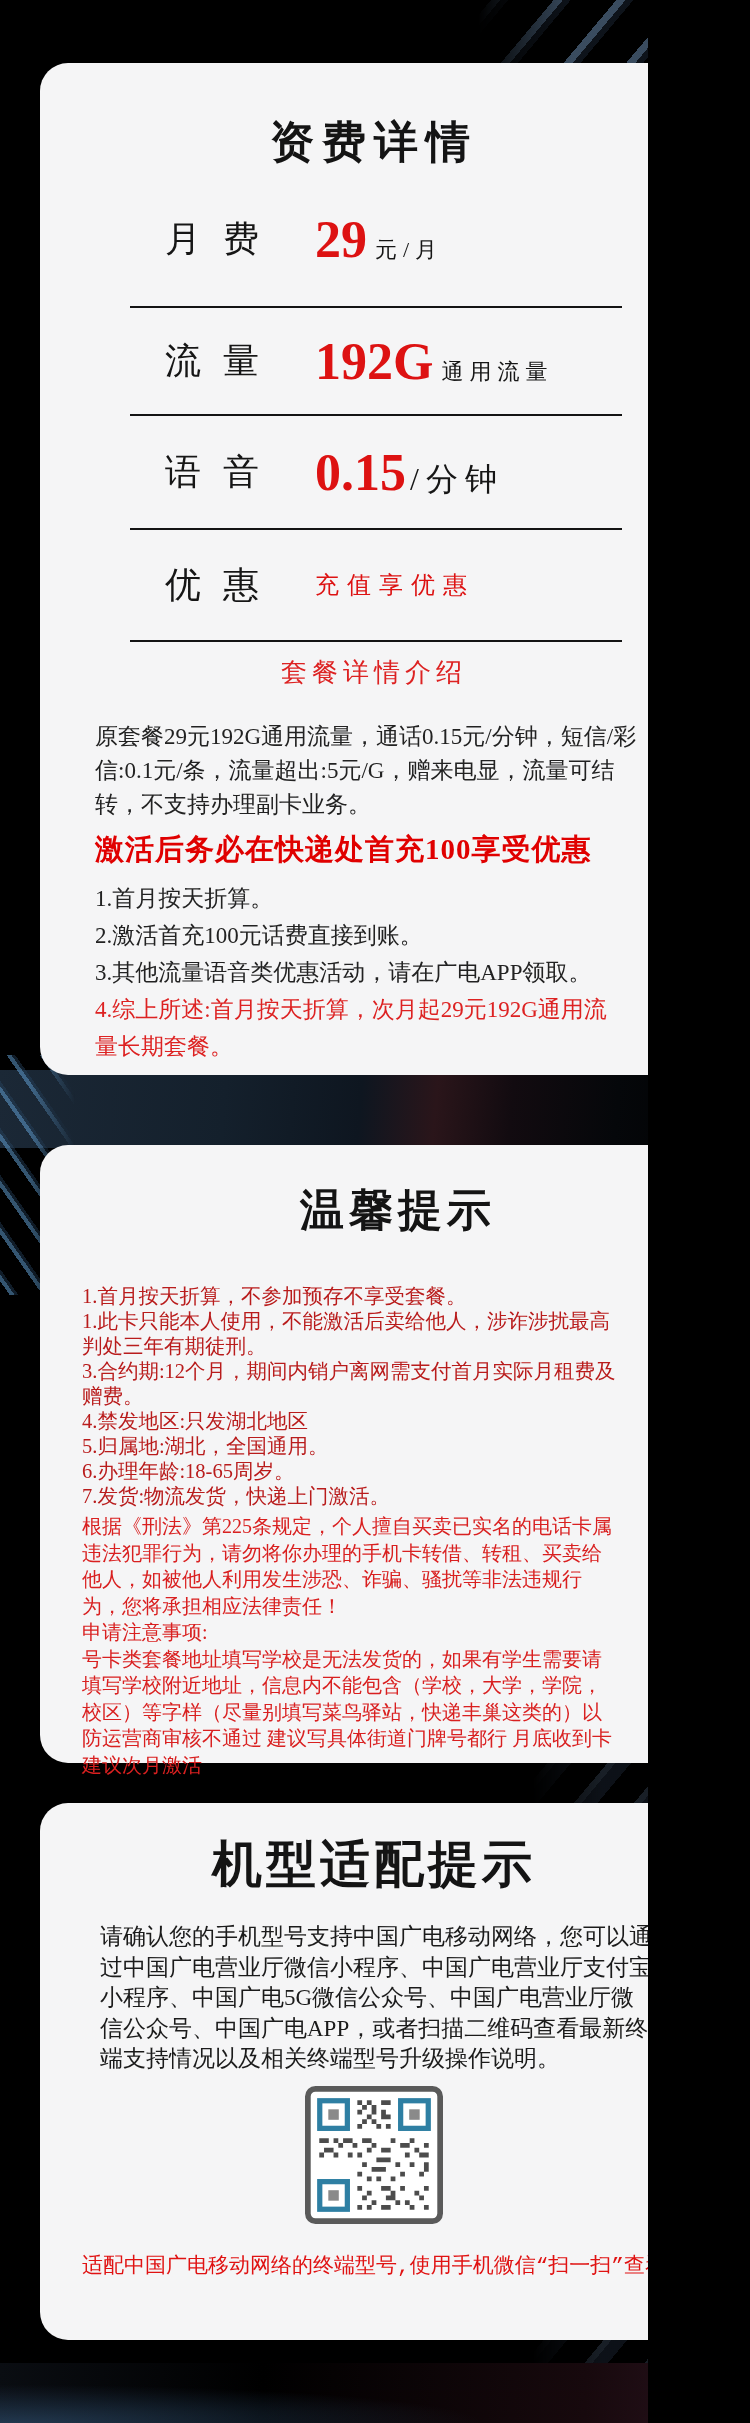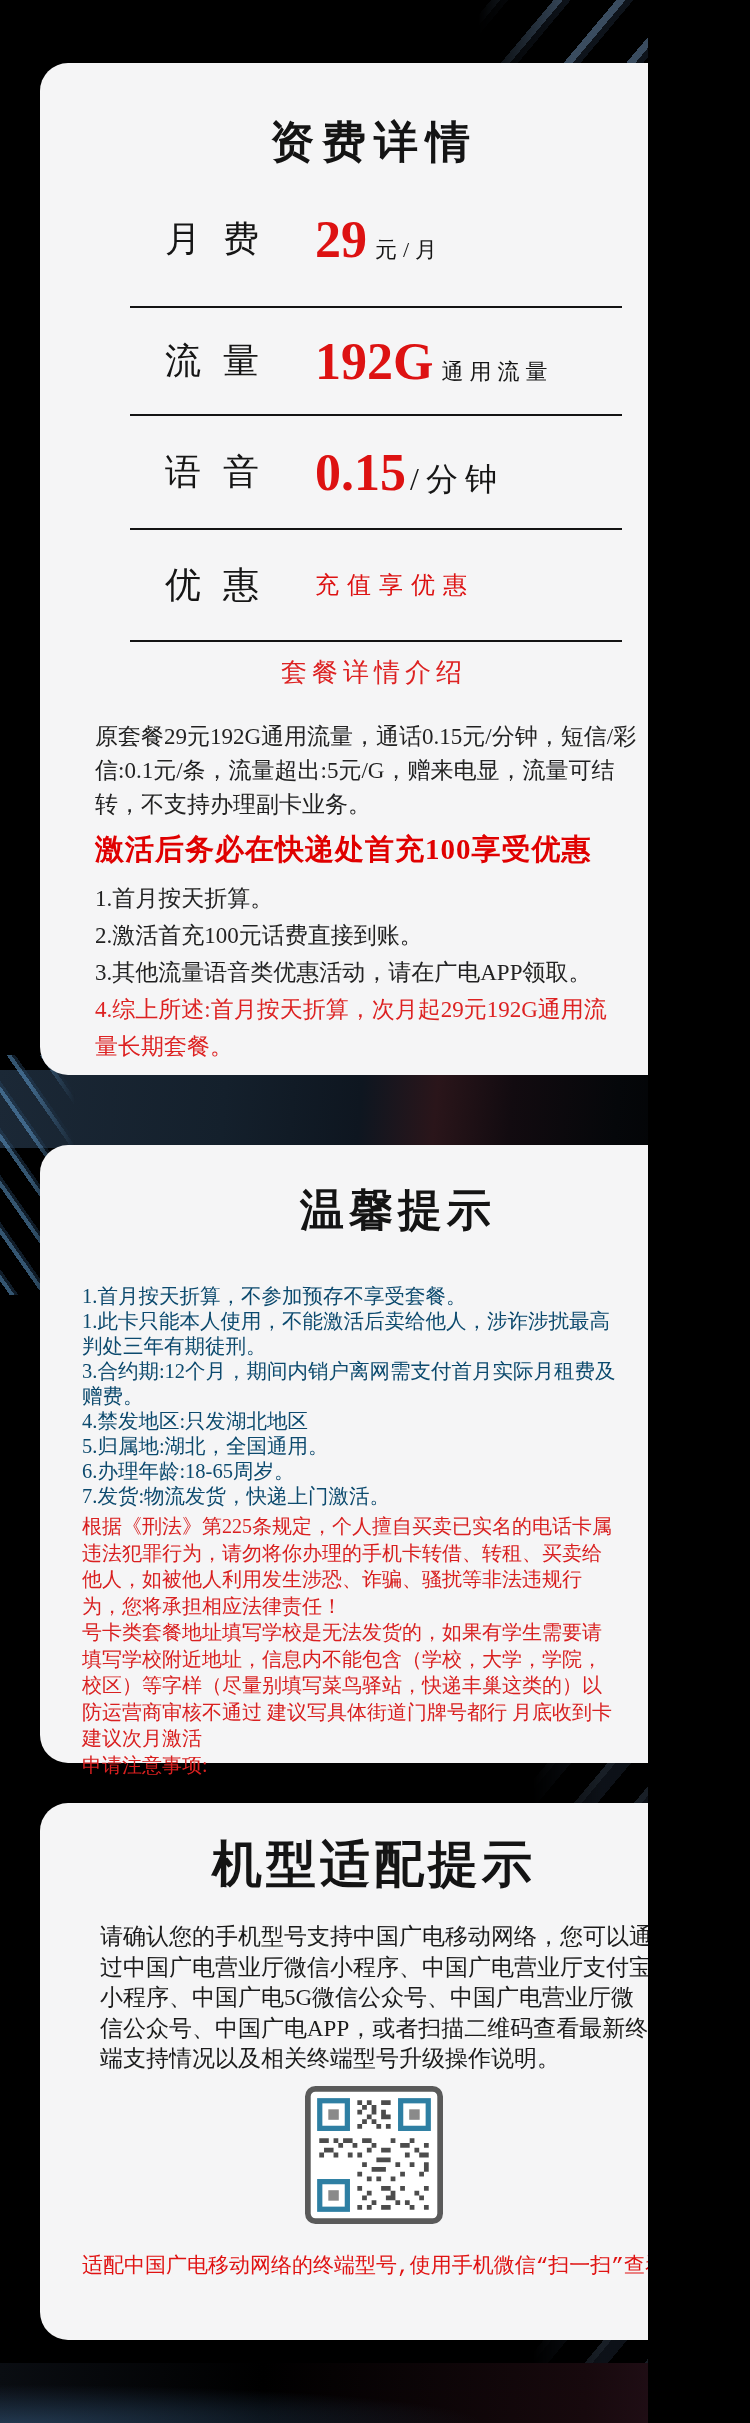--- a/index.html
+++ b/index.html
@@ -59,21 +59,21 @@
   .divider{height:2px;background:#141414;margin-left:90px;width:492px;}
   .c1-section-title{margin-top:13px;text-align:center;font-size:26px;letter-spacing:5px;color:#dd2222;}
   .c1-desc{margin:30px 68px 0 55px;font-size:23px;line-height:34px;color:#222;}
   .c1-notice{margin:8px 40px 0 55px;font-size:29px;font-weight:bold;color:#e00000;letter-spacing:1px;}
   .c1-notes{margin:10px 70px 0 55px;font-size:23px;line-height:37px;color:#222;}
   .c1-note-red{margin:0 95px 0 55px;font-size:23px;line-height:37px;color:#dd2222;}
 
   
   .c2-title{margin-top:36px;text-align:center;font-size:44px;font-weight:bold;
     letter-spacing:5px;color:#141414;padding-left:48px;}
-  .c2-tips{margin:44px 90px 0 42px;font-size:20.5px;line-height:25px;color:#0c4a6e;}
+  .c2-tips{margin:44px 90px 0 42px;font-size:20.5px;line-height:25px;color:#b91c1c;}
   .c2-legal{margin:4px 88px 0 42px;font-size:20px;line-height:26.5px;color:#d92020;}
 
   
   .c3-title{margin-top:28px;text-align:center;font-size:50px;font-weight:bold;
     letter-spacing:4px;color:#141414;}
   .c3-desc{margin:24px 56px 0 60px;font-size:23px;line-height:30.5px;color:#1b1b1b;}
   .qr-wrap{margin:10px auto 0;width:138px;height:140px;}
   .qr-caption{margin-top:26px;text-align:center;font-size:21px;color:#e01212;
     font-family:Liberation Mono, monospace;}
 </style>
@@ -147,22 +147,22 @@
       <div>1.首月按天折算，不参加预存不享受套餐。</div>
       <div>1.此卡只能本人使用，不能激活后卖给他人，涉诈涉扰最高判处三年有期徒刑。</div>
       <div>3.合约期:12个月，期间内销户离网需支付首月实际月租费及赠费。</div>
       <div>4.禁发地区:只发湖北地区</div>
       <div>5.归属地:湖北，全国通用。</div>
       <div>6.办理年龄:18-65周岁。</div>
       <div>7.发货:物流发货，快递上门激活。</div>
     </div>
     <div class="c2-legal">
       <div>根据《刑法》第225条规定，个人擅自买卖已实名的电话卡属违法犯罪行为，请勿将你办理的手机卡转借、转租、买卖给他人，如被他人利用发生涉恐、诈骗、骚扰等非法违规行为，您将承担相应法律责任！</div>
+      <div>申请注意事项:</div>
       <div>号卡类套餐地址填写学校是无法发货的，如果有学生需要请填写学校附近地址，信息内不能包含（学校，大学，学院，校区）等字样（尽量别填写菜鸟驿站，快递丰巢这类的）以防运营商审核不通过 建议写具体街道门牌号都行 月底收到卡建议次月激活</div>
-      <div>申请注意事项:</div>
     </div>
   </div>
 
   <div class="card card3">
     <div class="c3-title">机型适配提示</div>
     <div class="c3-desc">请确认您的手机型号支持中国广电移动网络，您可以通过中国广电营业厅微信小程序、中国广电营业厅支付宝小程序、中国广电5G微信公众号、中国广电营业厅微信公众号、中国广电APP，或者扫描二维码查看最新终端支持情况以及相关终端型号升级操作说明。</div>
 
     <div class="qr-wrap">
       <svg width="138" height="140" viewBox="0 0 29 29" xmlns="http://www.w3.org/2000/svg">
         <rect x="0.6" y="0.6" width="27.8" height="27.8" rx="1.6" fill="#ffffff" stroke="#5a5a5a" stroke-width="1.2"></rect>

